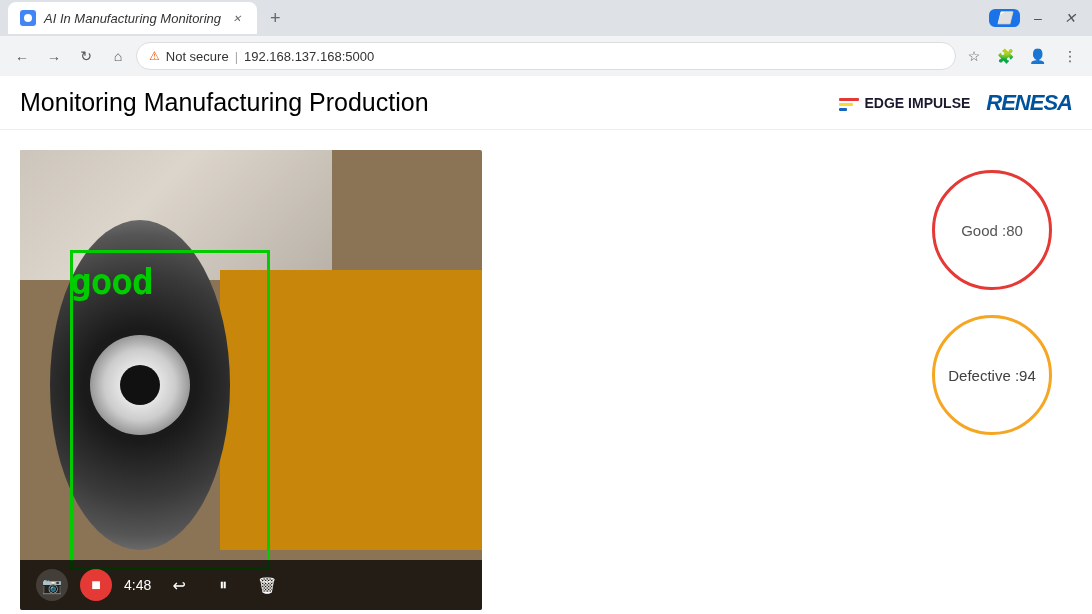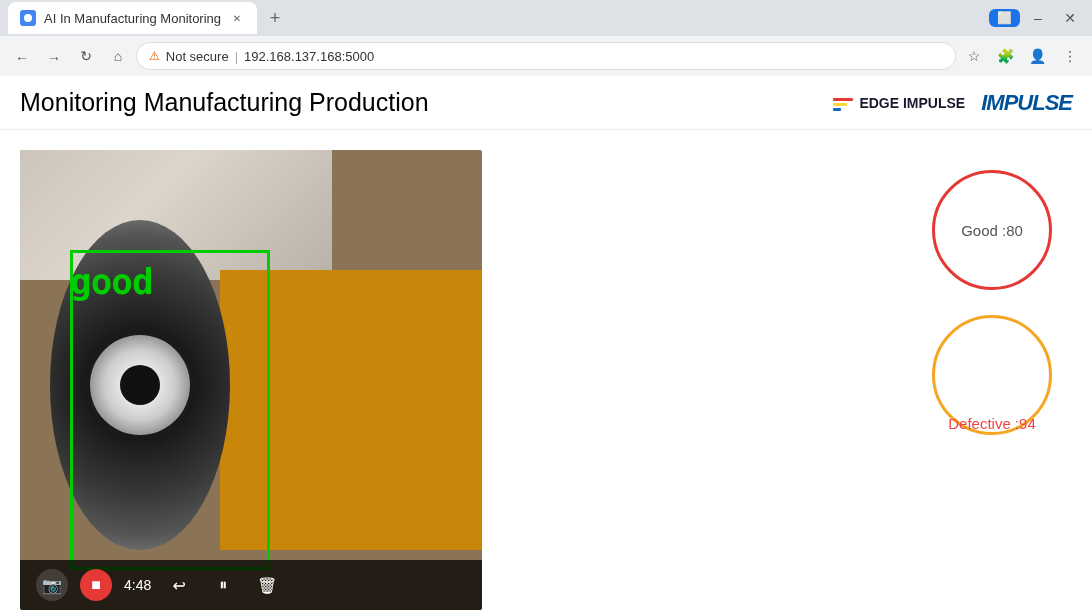--- a/index.html
+++ b/index.html
@@ -1,20 +1,20 @@
 <!DOCTYPE html>
 <html><head>
   <meta charset="utf-8">
   <style>
     * { margin: 0; padding: 0; box-sizing: border-box; }
     body { font-family: Arial, sans-serif; background: #fff; width: 1092px; height: 614px; overflow: hidden; }
 
     
     .browser-chrome { width: 100%; background: #f1f3f4; }
-    .tab-bar { display: flex; align-items: center; height: 36px; background: #dee1e6; padding: 0 8px; gap: 4px; }
+    .tab-bar { display: flex; align-items: center; height: 36px; background: #dee1e6; padding: 0 8px; gap: 4px; font-style: italic; }
     .tab-favicon { width: 16px; height: 16px; background: #4285f4; border-radius: 3px; display: flex; align-items: center; justify-content: center; }
     .tab-active { background: #fff; border-radius: 8px 8px 0 0; padding: 0 12px; height: 32px; display: flex; align-items: center; gap: 8px; font-size: 13px; color: #333; }
     .tab-close { width: 16px; height: 16px; border-radius: 50%; display: flex; align-items: center; justify-content: center; font-size: 10px; color: #666; cursor: pointer; }
     .new-tab-btn { width: 28px; height: 28px; border-radius: 50%; display: flex; align-items: center; justify-content: center; font-size: 18px; color: #666; cursor: pointer; }
     .maximize-btn { margin-left: auto; background: #1a73e8; color: white; border-radius: 6px; padding: 2px 8px; font-size: 12px; }
 
     .nav-bar { display: flex; align-items: center; height: 40px; background: #f1f3f4; padding: 4px 8px; gap: 4px; }
     .nav-btn { width: 28px; height: 28px; border-radius: 50%; display: flex; align-items: center; justify-content: center; font-size: 14px; color: #555; cursor: pointer; }
     .address-bar { flex: 1; height: 28px; background: #fff; border: 1px solid #ddd; border-radius: 14px; display: flex; align-items: center; padding: 0 12px; gap: 6px; font-size: 13px; color: #333; }
     .address-bar .warning { color: #e65100; font-size: 12px; }
@@ -55,21 +55,21 @@
     
     .video-controls { position: absolute; bottom: 0; left: 0; right: 0; height: 50px; background: rgba(0,0,0,0.75); display: flex; align-items: center; padding: 0 16px; gap: 12px; }
     .ctrl-btn { width: 32px; height: 32px; border-radius: 50%; display: flex; align-items: center; justify-content: center; font-size: 16px; color: #fff; cursor: pointer; background: rgba(255,255,255,0.15); flex-shrink: 0; }
     .stop-btn { background: #e53935; border-radius: 50%; }
     .time-display { color: #fff; font-size: 14px; font-weight: 500; }
 
     
     .right-panel { flex: 1; display: flex; flex-direction: column; align-items: flex-end; padding-right: 20px; gap: 25px; padding-top: 20px; }
     .metric-circle { width: 120px; height: 120px; border-radius: 50%; display: flex; align-items: center; justify-content: center; font-size: 15px; font-weight: 400; color: #333; }
     .circle-good { border: 3px solid #e53935; color: #555; }
-    .circle-defective { border: 3px solid #f5a623; color: #ef4444; align-items: flex-end; }
+    .circle-defective { border: 3px solid #f5a623; color: #404040; }
   </style>
 </head>
 <body>
 
 <div class="browser-chrome">
 
   <div class="tab-bar">
     <div class="tab-active">
       <div class="tab-favicon">
         <svg width="10" height="10" viewBox="0 0 10 10">
@@ -115,21 +115,21 @@
     <div class="logos">
       <div class="edge-impulse-logo">
         <div class="ei-icon">
           <div class="ei-bar" style="width:20px;background:#e53935;"></div>
           <div class="ei-bar" style="width:14px;background:#fdd835;"></div>
           <div class="ei-bar" style="width:8px;background:#1565c0;"></div>
         </div>
         <span>EDGE IMPULSE</span>
       </div>
       <div class="renesa-logo">
-        <span>IMPULSE</span>
+        <span>RENESA</span>
       </div>
     </div>
   </div>
 
   <div class="page-body">
 
     <div class="video-container">
 
       <div class="white-cap"></div>
       <div class="bg-yellow"></div>

